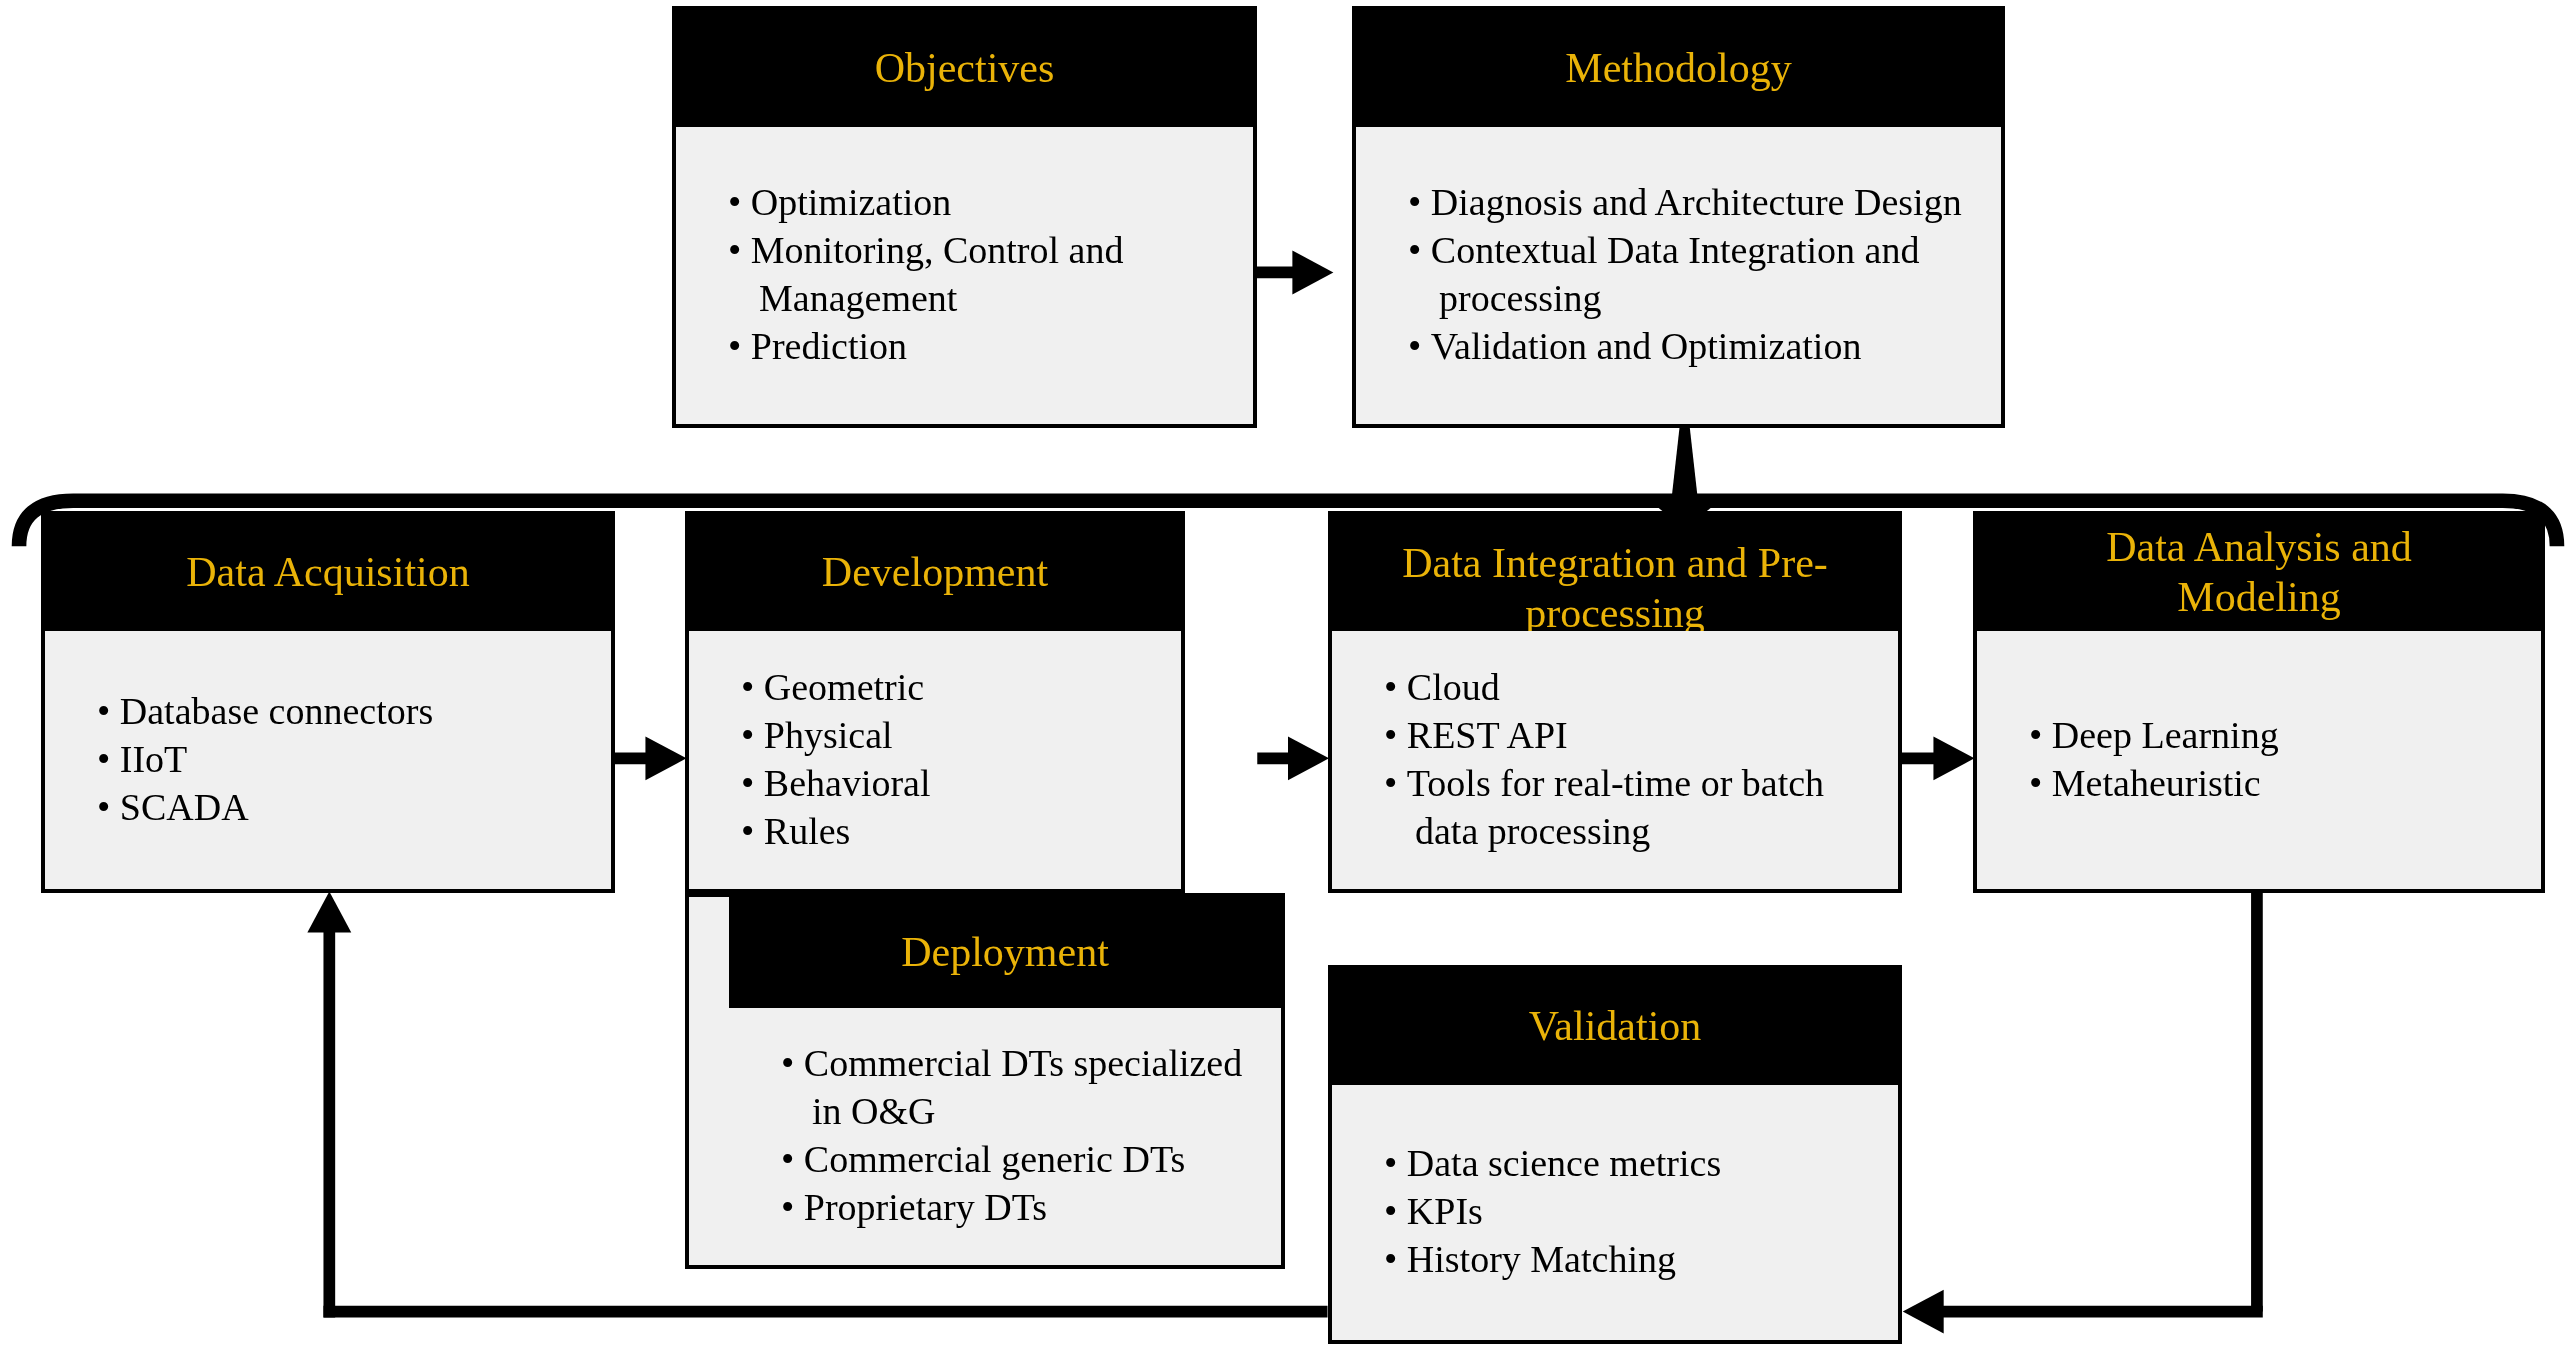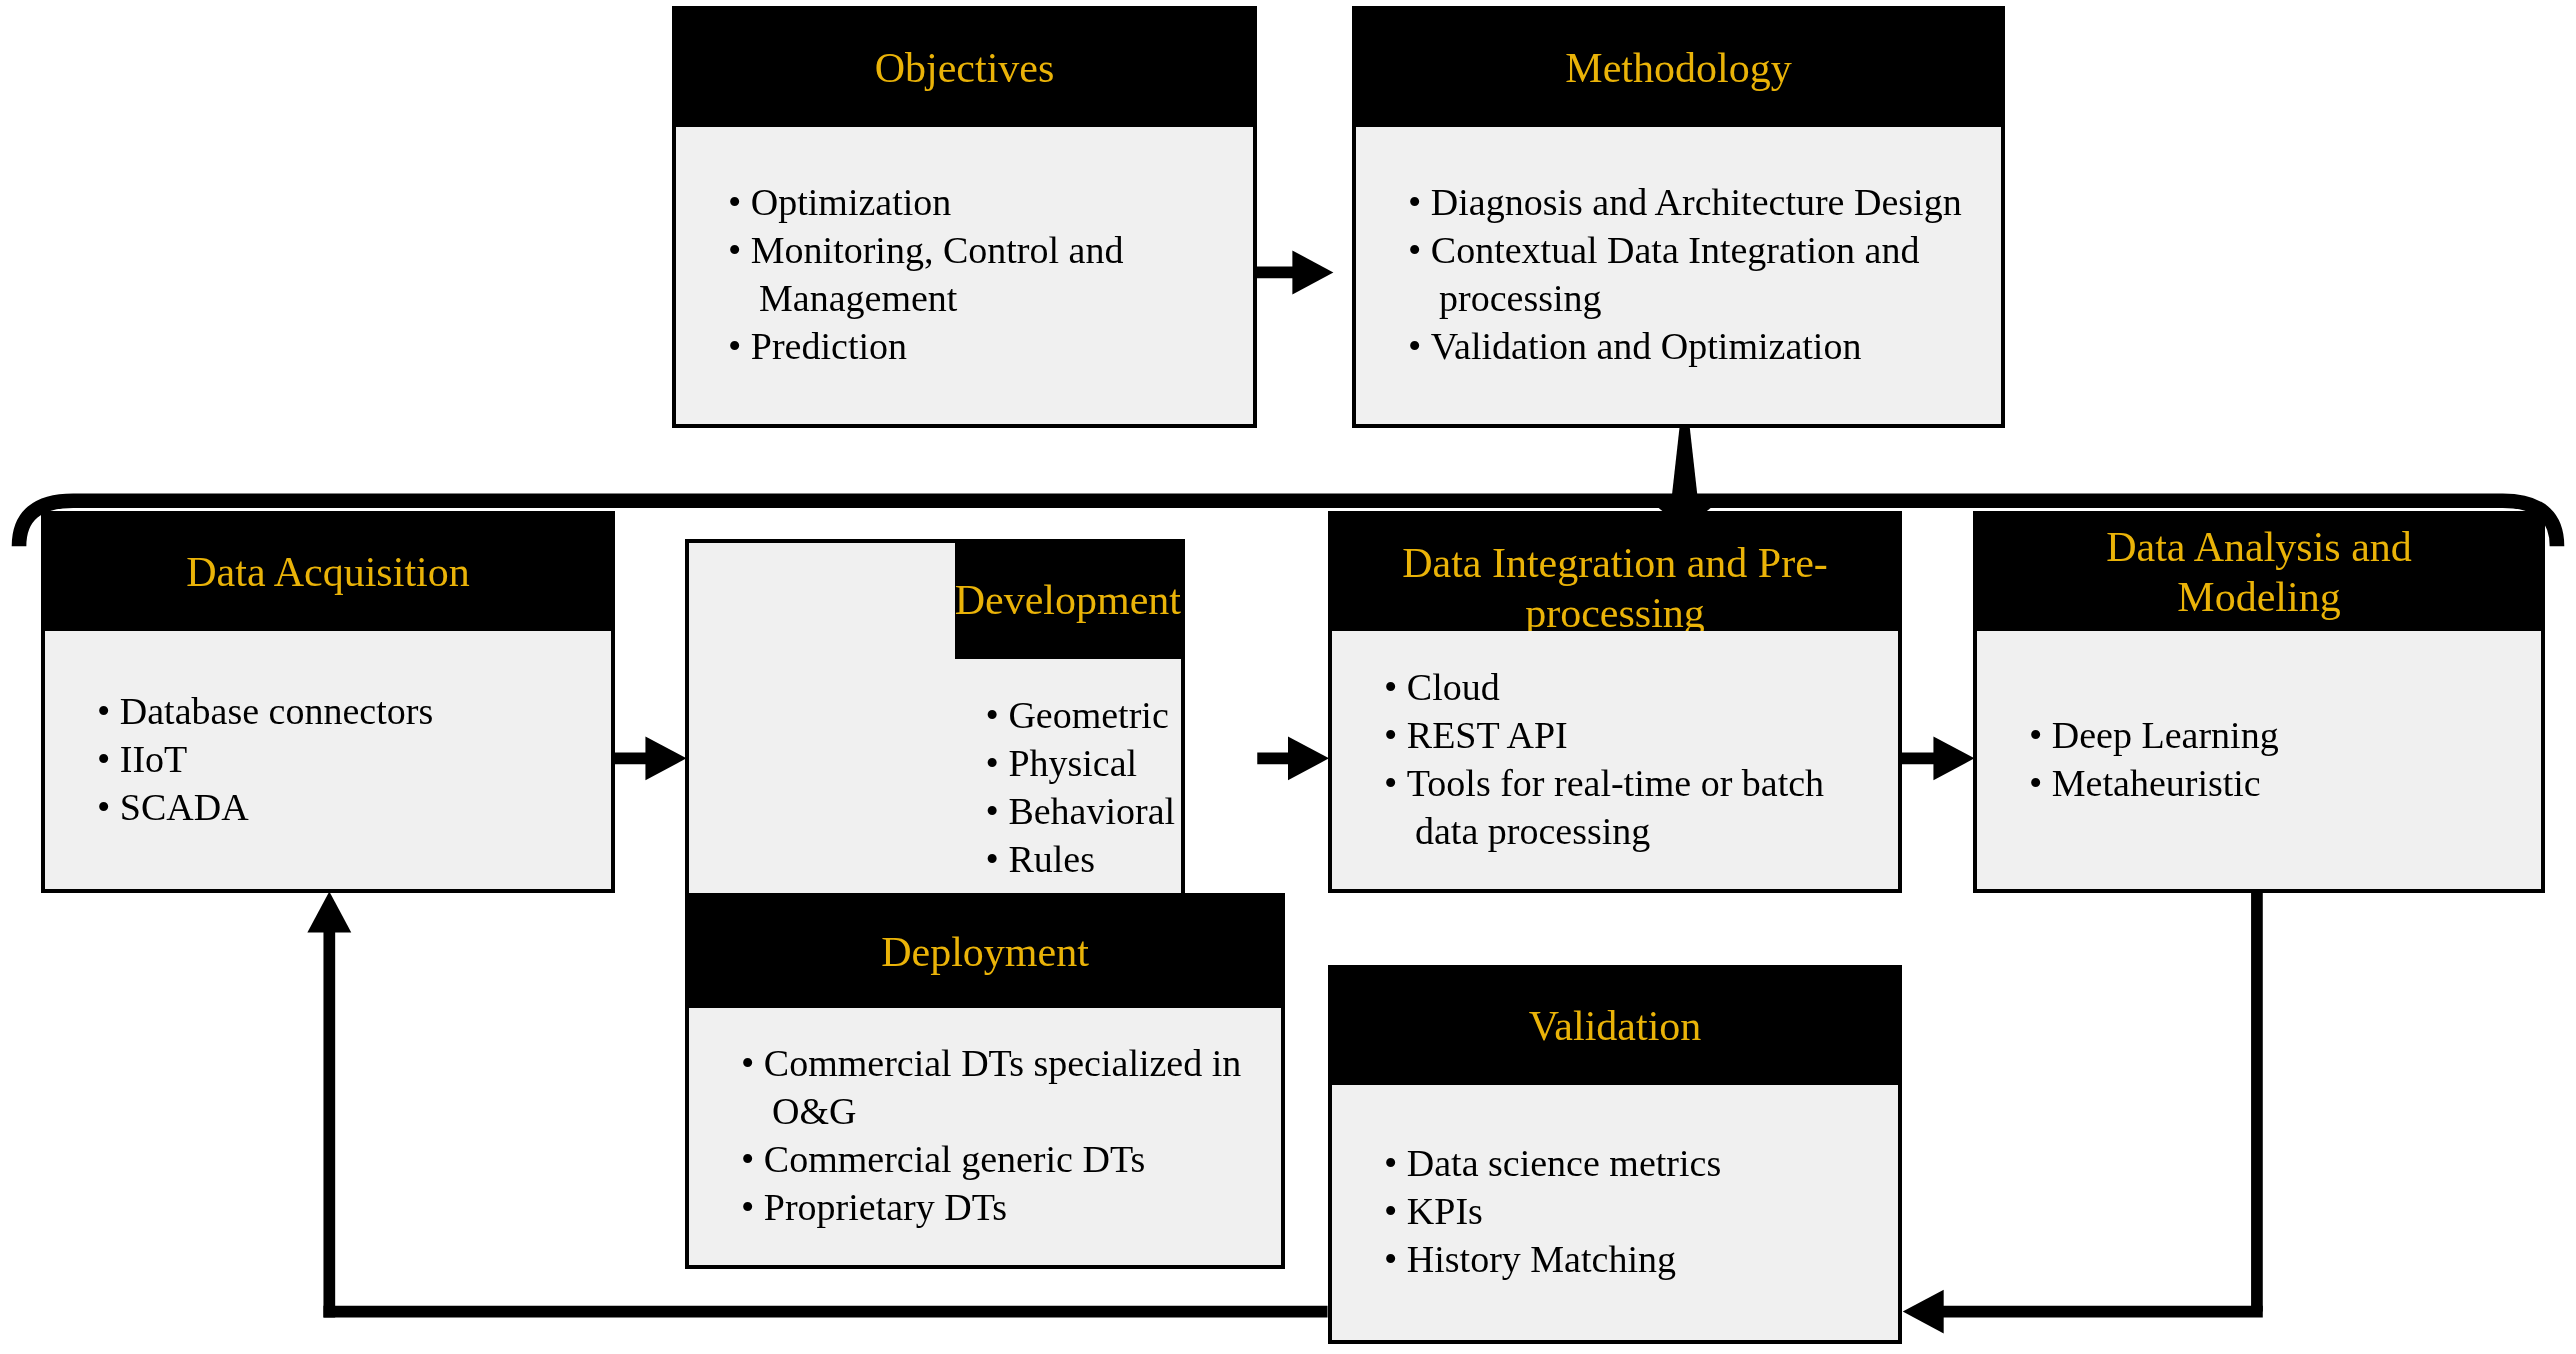--- a/index.html
+++ b/index.html
@@ -52,27 +52,27 @@
   }
   .item::before { content: "\2022\00a0"; }
 
   
   #box-objectives     { left: 672px;  top: 5.9px;    width: 585px; height: 422px; }
   #box-objectives .box-header { height: 117px; }
   #box-methodology    { left: 1332px; top: 5.9px;    width: 653px; height: 422px; margin-left: 20px; }
   #box-methodology .box-header { height: 117px; }
   #box-acquisition    { left: 41px;   top: 511px;  width: 574px; height: 382px; }
   #box-acquisition .box-header { height: 116px; }
-  #box-development    { left: 685px;  top: 539px;  width: 500px; height: 382px; align-items: flex-end; }
+  #box-development    { left: 685px;  top: 511px;  width: 500px; height: 382px; }
   #box-development .box-header { height: 116px; }
   #box-integration    { left: 1328px; top: 511px;  width: 574px; height: 382px; }
   #box-integration .box-header { height: 116px; }
   #box-analysis       { left: 1973px; top: 511px;  width: 572px; height: 382px; }
   #box-analysis .box-header { height: 116px; }
-  #box-deployment     { left: 685px;  top: 893px; width: 600px; height: 376px; }
+  #box-deployment     { left: 685px;  top: 893px; width: 600px; height: 376px; padding-left: 40px; }
   #box-deployment .box-header { height: 111px; }
   #box-validation     { left: 1328px; top: 965px; width: 574px; height: 379px; }
   #box-validation .box-header { height: 116px; }
 
   #connector-svg {
     position: absolute;
     left: 0; top: 0;
     width: 2576px;
     height: 1355px;
     pointer-events: none;

